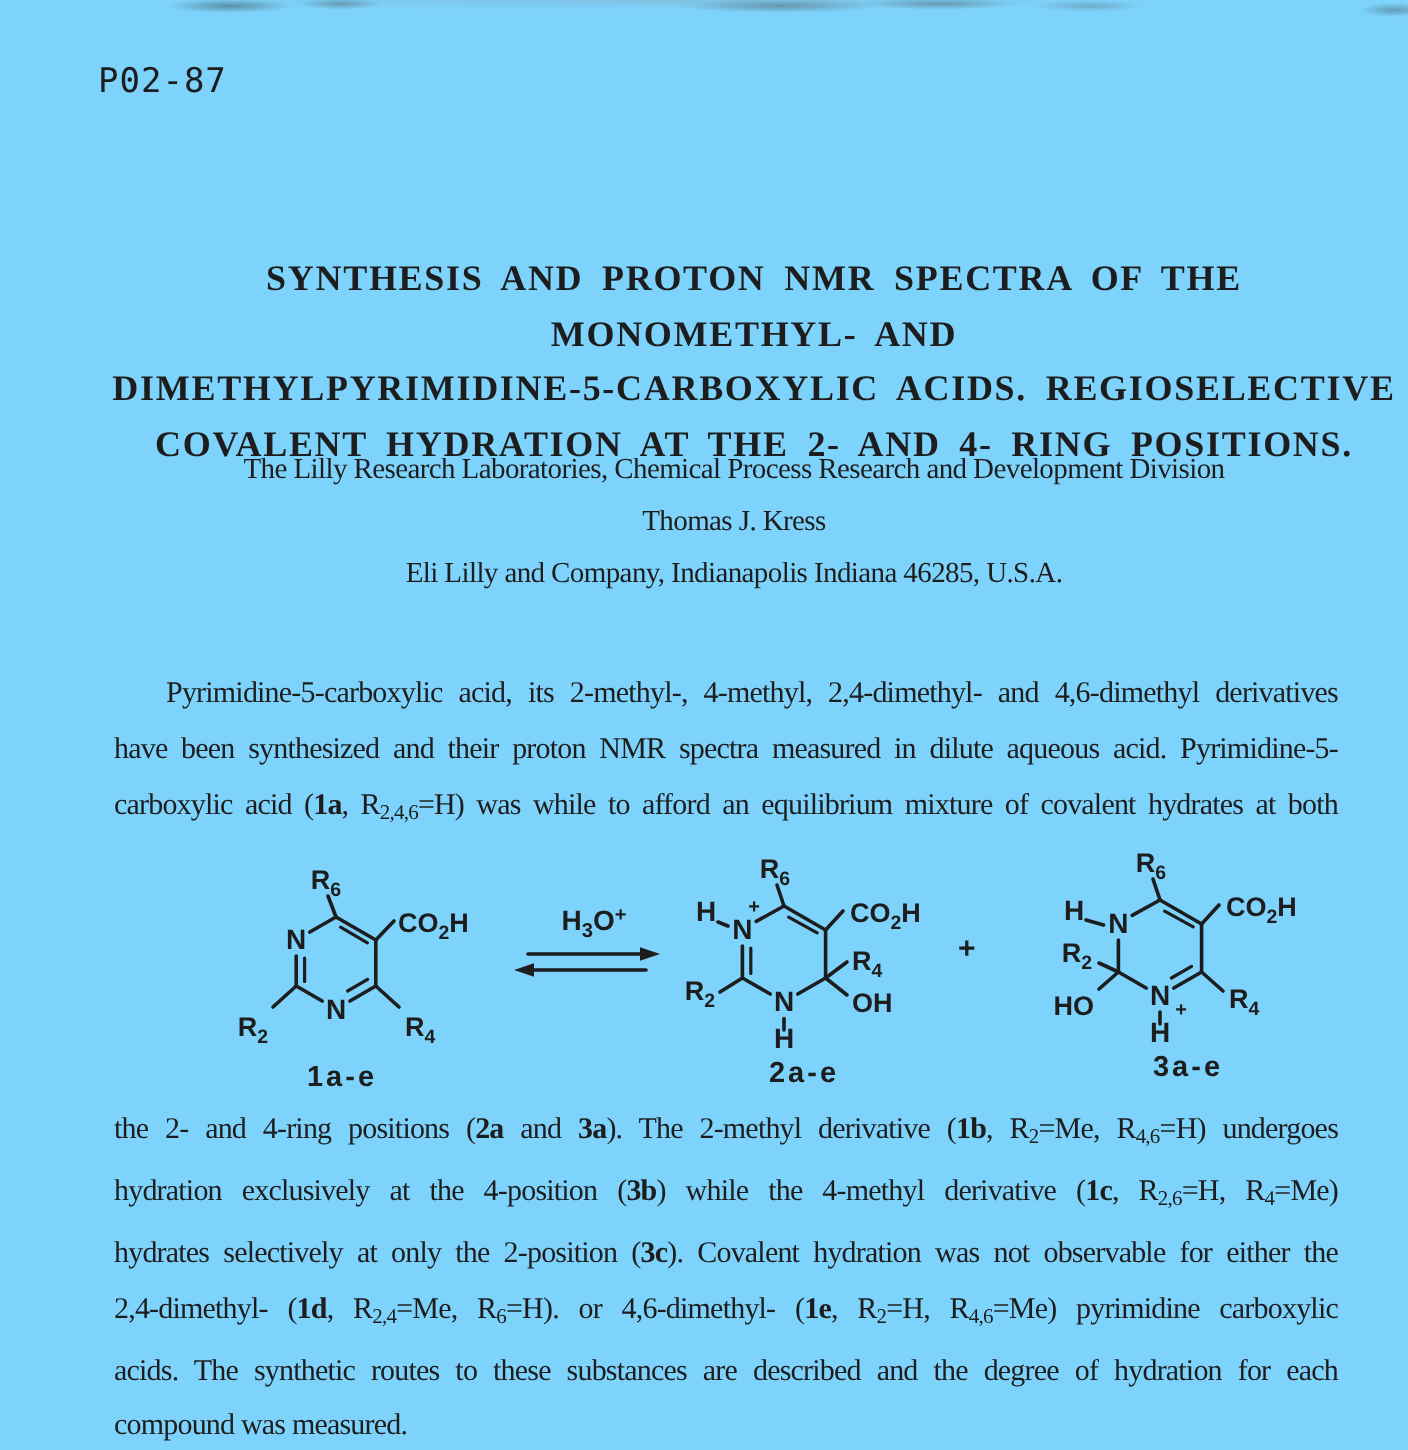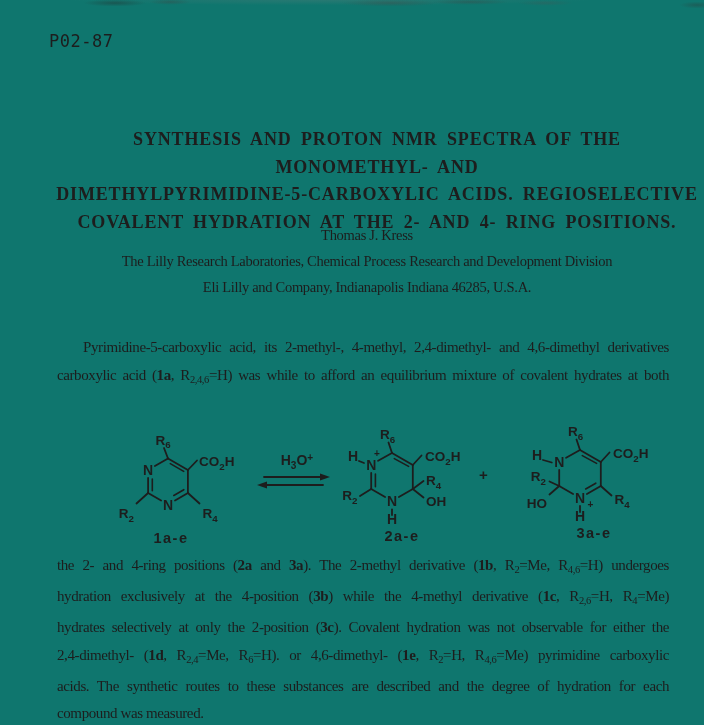--- a/index.html
+++ b/index.html
@@ -1,16 +1,16 @@
 <!DOCTYPE html>
 <html><head>
 <meta charset="utf-8">
 <style>
   html,body{margin:0;padding:0;background:#e9e9e9;}
-  .page{position:relative;width:704px;height:725px;background:#0f766e;overflow:hidden;
+  .page{position:relative;width:704px;height:725px;background:#7dd3fc;overflow:hidden;
         font-family:"Liberation Serif",serif;color:#1d1d1d;}
   .scan-noise{position:absolute;left:0;top:0;width:704px;height:14px;pointer-events:none;
     background-image:
       radial-gradient(ellipse 45px 5px at 115px 3px, rgba(40,40,40,.40), rgba(40,40,40,0) 70%),
       radial-gradient(ellipse 30px 4px at 170px 2px, rgba(60,60,60,.35), rgba(60,60,60,0) 70%),
       radial-gradient(ellipse 70px 5px at 390px 3px, rgba(70,70,70,.40), rgba(70,70,70,0) 70%),
       radial-gradient(ellipse 55px 4px at 470px 2px, rgba(60,60,60,.35), rgba(60,60,60,0) 70%),
       radial-gradient(ellipse 40px 4px at 545px 3px, rgba(80,80,80,.30), rgba(80,80,80,0) 70%),
       radial-gradient(ellipse 25px 5px at 697px 5px, rgba(50,50,50,.35), rgba(50,50,50,0) 70%),
       radial-gradient(ellipse 350px 7px at 330px 0px, rgba(130,130,130,.22), rgba(130,130,130,0) 75%);}
@@ -51,27 +51,28 @@
 
   <div class="code">P02-87</div>
 
   <div class="title">
     <div>SYNTHESIS AND PROTON NMR SPECTRA OF THE MONOMETHYL- AND</div>
     <div>DIMETHYLPYRIMIDINE-5-CARBOXYLIC ACIDS. REGIOSELECTIVE</div>
     <div>COVALENT HYDRATION AT THE 2- AND 4- RING POSITIONS.</div>
   </div>
 
   <div class="byline">
+    <div>The Lilly Research Laboratories, Chemical Process Research and Development Division</div>
     <div>Thomas J. Kress</div>
-    <div>The Lilly Research Laboratories, Chemical Process Research and Development Division</div>
     <div>Eli Lilly and Company, Indianapolis Indiana 46285, U.S.A.</div>
   </div>
 
   <div class="para p1">
       <div class="tline"><span>Pyrimidine-5-carboxylic acid, its 2-methyl-, 4-methyl, 2,4-dimethyl- and 4,6-dimethyl derivatives</span></div>
+      <div class="tline"><span>have been synthesized and their proton NMR spectra measured in dilute aqueous acid. Pyrimidine-5-</span></div>
       <div class="tline"><span>carboxylic acid (</span><span class="bd">1a</span><span>, R</span><span class="sb">2,4,6</span><span>=H) was while to afford an equilibrium mixture of covalent hydrates at both</span></div>
     </div>
 
   <div class="scheme">
 
     <svg style="left:106px;top:429px;" width="140" height="125" viewBox="0 0 140 125">
       <g>
         <line x1="62" y1="29.5" x2="48.9" y2="37"></line>
         <line x1="42.1" y1="49" x2="42.1" y2="64"></line>
         <line class="inner" x1="46.3" y1="50" x2="46.3" y2="61.7"></line>

